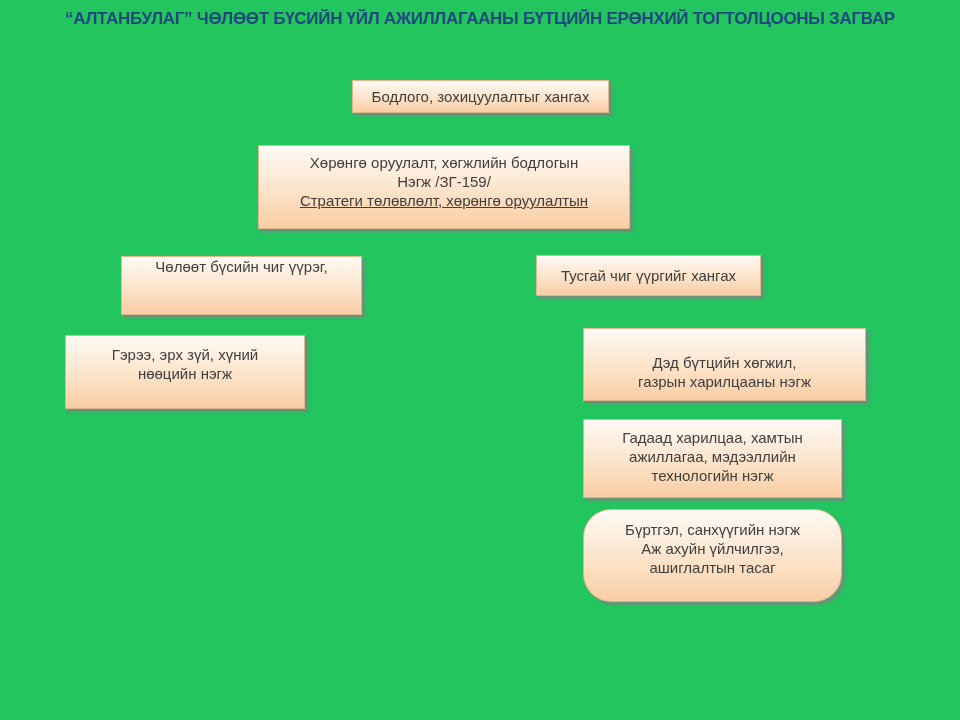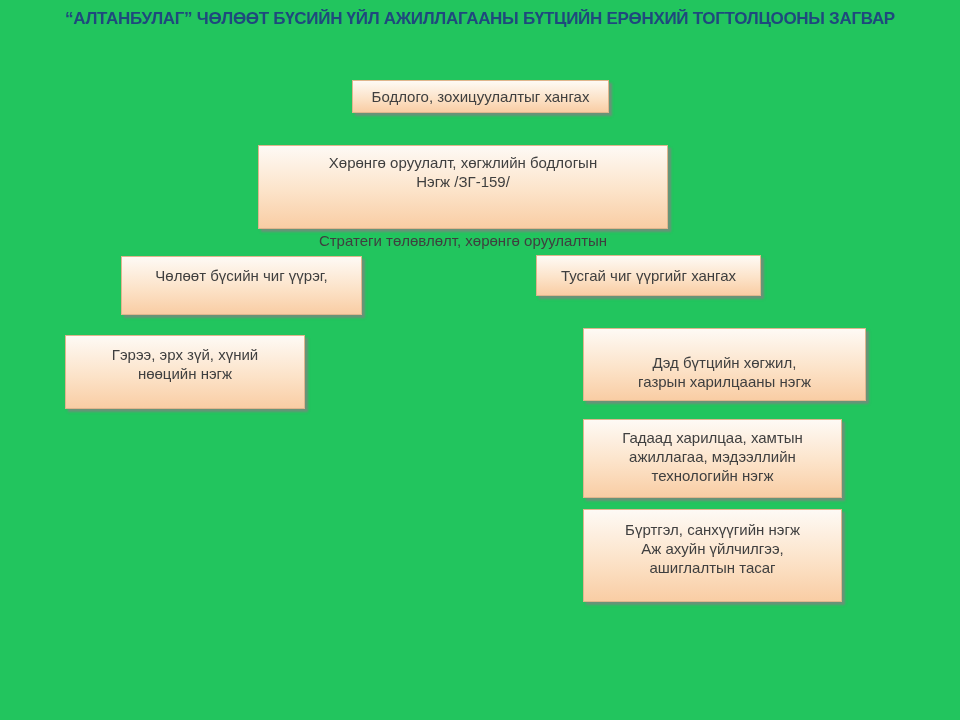--- a/index.html
+++ b/index.html
@@ -27,30 +27,30 @@
     box-shadow:3px 3px 2px rgba(130,130,130,0.75);
     color:#3F3F3F;
     font-size:15px;
     line-height:19px;
     text-align:center;
     display:flex;
     flex-direction:column;
     align-items:center;
   }
   .obox span{display:block;}
-  .ul{margin-top:40px;}
+  .ul{text-decoration:underline;}
   
   #b0{left:352px;top:80px;width:257px;height:33px;justify-content:center;}
-  #b1{left:258px;top:145px;width:410px;height:84px;padding-top:7px;}
-  #b2{left:121px;top:256px;width:241px;height:59px;padding-top:9px;text-align:right;}
+  #b1{left:258px;top:145px;width:372px;height:84px;padding-top:7px;}
+  #b2{left:121px;top:256px;width:241px;height:59px;text-align:right;}
   #b3{left:536px;top:255px;width:225px;height:41px;justify-content:center;}
   #b4{left:65px;top:335px;width:240px;height:74px;padding-top:9px;}
   #b5{left:583px;top:328px;width:283px;height:73px;padding-top:24px;}
   #b6{left:583px;top:419px;width:259px;height:79px;padding-top:8px;text-align:right;}
-  #b7{left:583px;top:509px;width:259px;height:93px;padding-top:10px;}
+  #b7{left:583px;top:509px;width:259px;height:93px;padding-top:10px;border-radius:28px;}
 </style>
 </head>
 <body>
 
 <div id="slide">
 
   <div id="title">
     <span>“АЛТАНБУЛАГ” ЧӨЛӨӨТ БҮСИЙН ҮЙЛ АЖИЛЛАГААНЫ</span>
     <span>БҮТЦИЙН ЕРӨНХИЙ ТОГТОЛЦООНЫ ЗАГВАР</span>
   </div>

